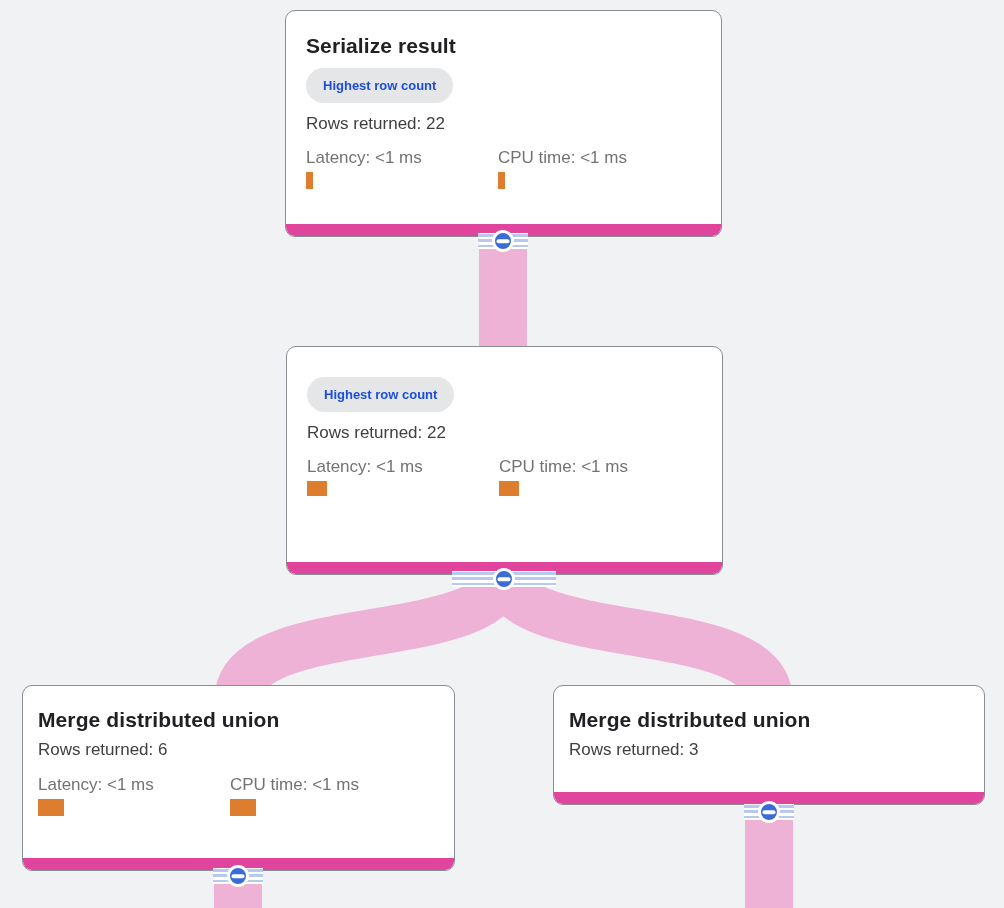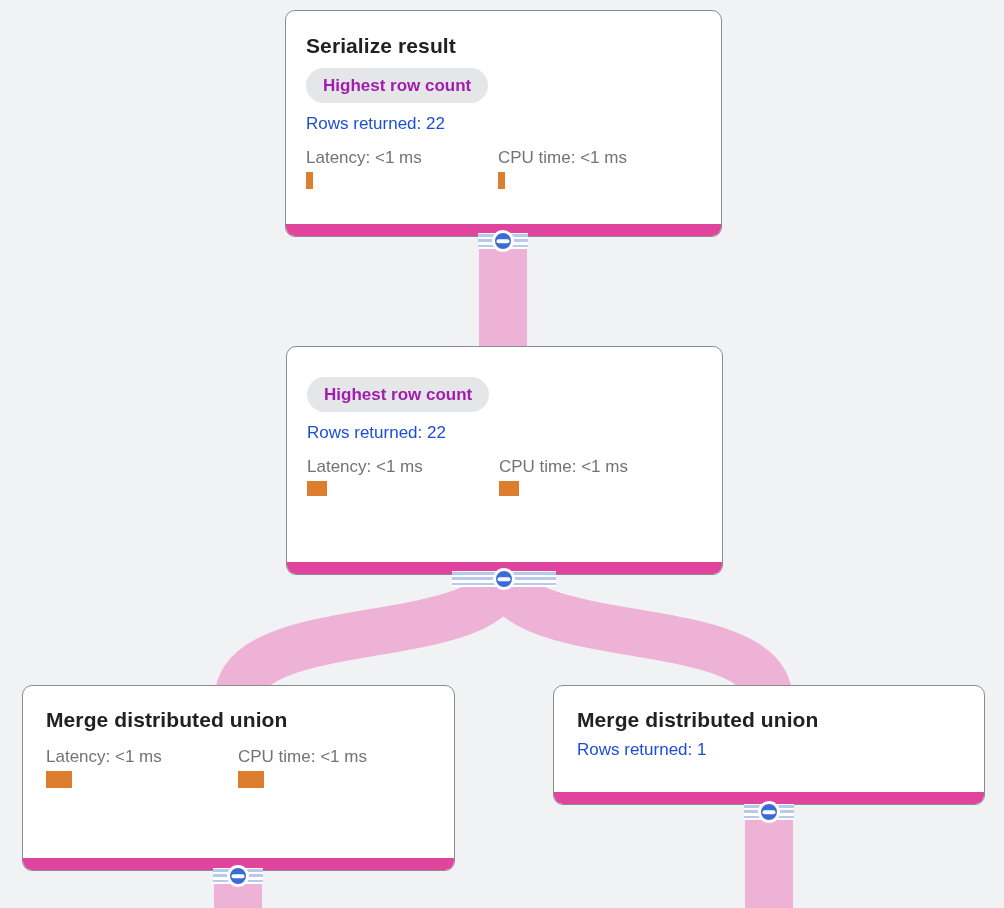--- a/index.html
+++ b/index.html
@@ -18,35 +18,35 @@
   .card{
     position:absolute;
     background:#ffffff;
     border:1.5px solid #898e94;
     border-radius:10px;
     box-sizing:border-box;
     z-index:2;
     overflow:hidden;
   }
   .card-inner{padding:21px 20px 0 20px;}
-  .card.compact .card-inner{padding:20px 15px 0 23px;}
+  .card.compact .card-inner{padding:20px 15px 0 15px;}
   .card-title{
     font-size:21px;line-height:27px;font-weight:600;
     color:#202124;letter-spacing:.1px;
   }
   .badge{
     display:inline-block;
     margin-top:9px;
-    background:#e5e6e8;color:#a21caf;
-    font-size:17px;line-height:23px;font-weight:600;
+    background:#e5e6e8;color:#1d4ed8;
+    font-size:13px;line-height:23px;font-weight:600;
     padding:6px 17px;border-radius:18px;
   }
   .rows-line{
     margin-top:9px;
-    font-size:17px;line-height:23px;color:#1d4ed8;
+    font-size:17px;line-height:23px;color:#404040;
   }
   .card.compact .rows-line{margin-top:5px;}
   .metrics{
     margin-top:11px;
     display:grid;grid-template-columns:192px 1fr;
   }
   .card.compact .metrics{margin-top:12px;}
   .metric-label{font-size:17px;line-height:23px;color:#737373;}
   .metric-bar{margin-top:3px;background:#dd7e2f;}
   .bottom-bar{
@@ -133,38 +133,39 @@
           <div class="metric-bar" style="width:20px;height:15px"></div>
         </div>
       </div>
     </div>
     <div class="bottom-bar"></div>
   </div>
 
   <div class="card compact" id="card-mdu-left">
     <div class="card-inner">
       <div class="card-title">Merge distributed union</div>
+      <div class="rows-line">Rows returned: 6</div>
       <div class="metrics">
         <div>
           <div class="metric-label">Latency: &lt;1 ms</div>
           <div class="metric-bar" style="width:26px;height:17px"></div>
         </div>
         <div>
           <div class="metric-label">CPU time: &lt;1 ms</div>
           <div class="metric-bar" style="width:26px;height:17px"></div>
         </div>
       </div>
     </div>
     <div class="bottom-bar"></div>
   </div>
 
   <div class="card compact" id="card-mdu-right">
     <div class="card-inner">
       <div class="card-title">Merge distributed union</div>
-      <div class="rows-line">Rows returned: 1</div>
+      <div class="rows-line">Rows returned: 3</div>
     </div>
     <div class="bottom-bar"></div>
   </div>
 
   <div class="expander" id="exp-1">
     <button class="minus-btn">
       <span class="minus-glyph"></span>
     </button>
   </div>
   <div class="expander" id="exp-2">

